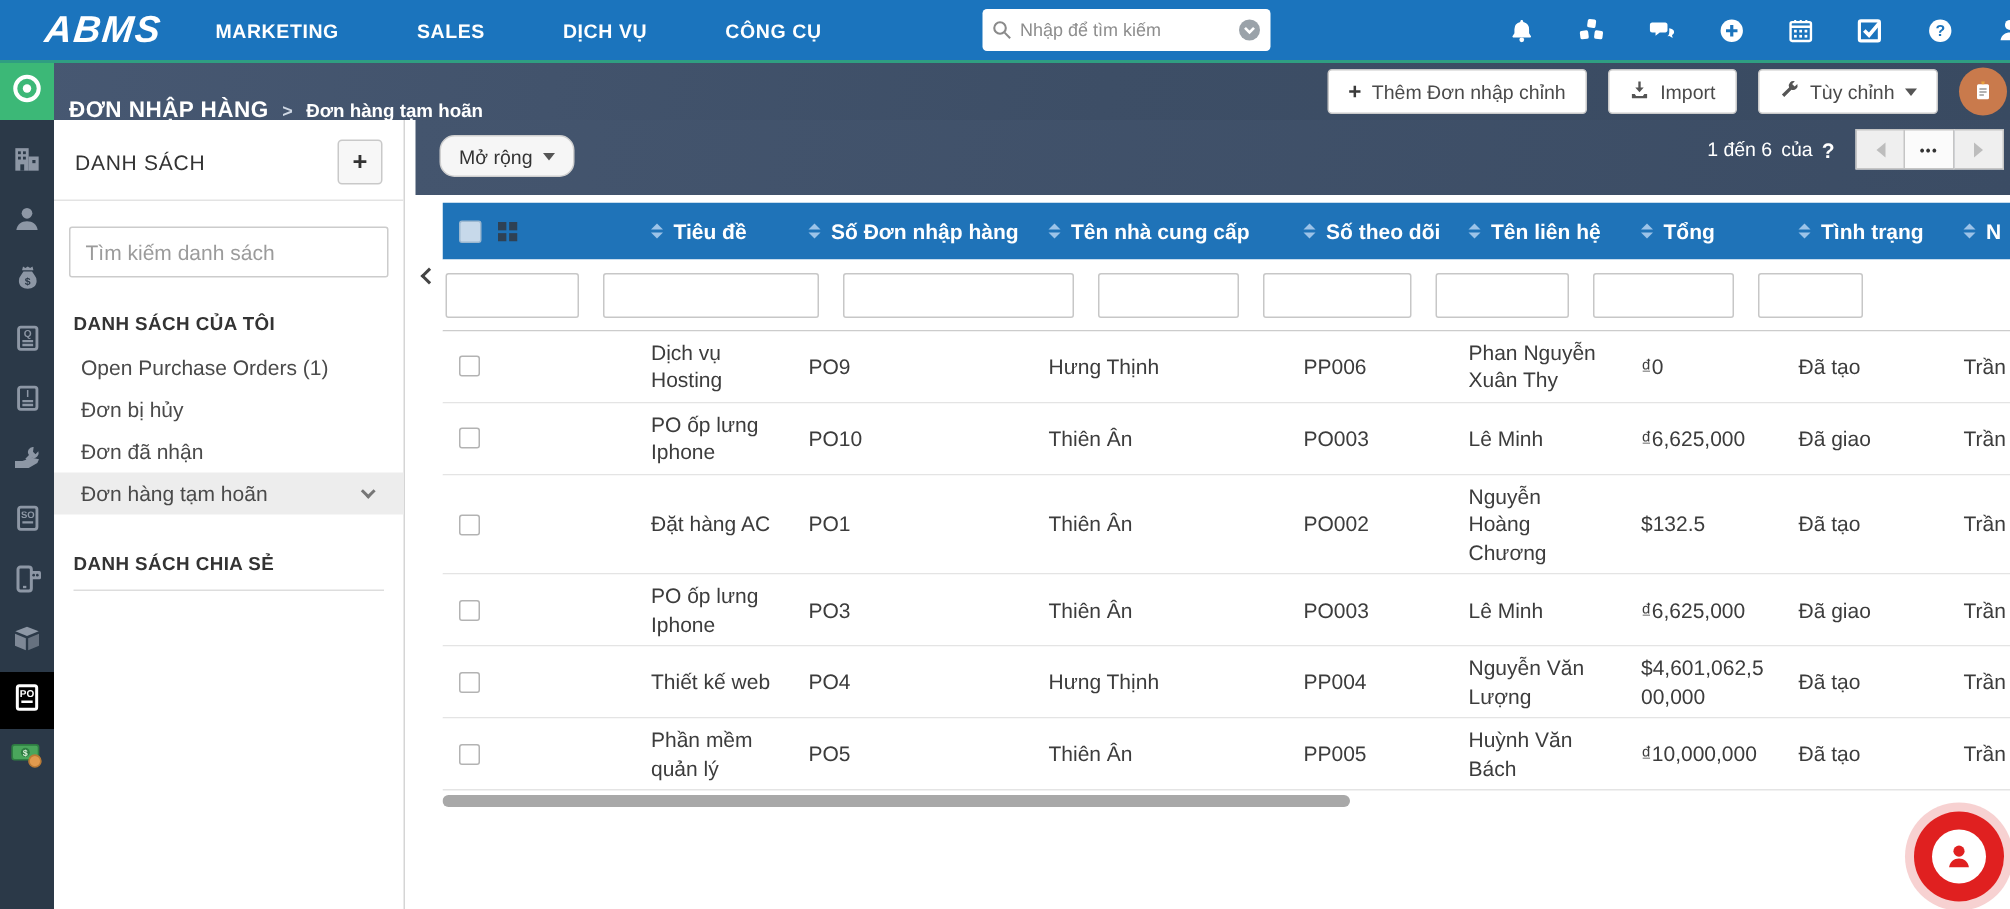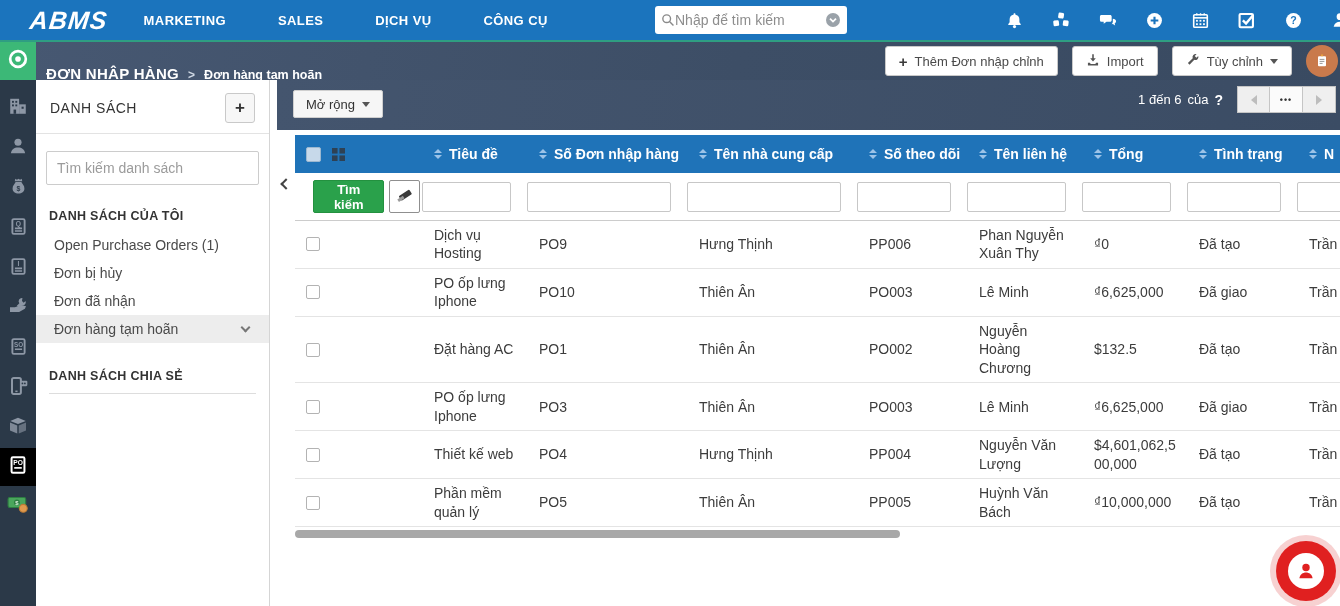--- a/index.html
+++ b/index.html
@@ -6,21 +6,21 @@
   html,body{width:1340px;height:606px;overflow:hidden;}
   body{font-family:"Liberation Sans",sans-serif;background:#fff;color:#3c3c3c;}
   .app{position:relative;width:1340px;height:606px;overflow:hidden;background:#fff;}
 
   
   .topnav{position:absolute;left:0;top:0;width:1340px;height:40px;background:#1b74bd;display:flex;align-items:center;overflow:hidden;}
   .logo{font-size:25px;font-weight:bold;font-style:italic;color:#fff;letter-spacing:1px;transform:skewX(-6deg);margin-left:30px;margin-right:36px;}
   .menu{display:flex;align-items:center;gap:52px;}
   .menu-item{color:#fff;font-size:13px;font-weight:bold;letter-spacing:.4px;cursor:pointer;text-decoration:none;}
   .searchbox{position:absolute;left:655px;top:6px;width:192px;height:28px;background:#fff;border-radius:3px;display:flex;align-items:center;padding:0 6px;}
-  .searchbox input{border:none;outline:none;flex:1;font-size:14px;color:#be185d;min-width:0;font-family:"Liberation Sans",sans-serif;}
+  .searchbox input{border:none;outline:none;flex:1;font-size:12px;color:#be185d;margin-left:5px;min-width:0;font-family:"Liberation Sans",sans-serif;}
   .searchbox input::placeholder{color:#8d8d8d;}
   .nav-icons{position:absolute;right:-9px;top:0;height:40px;display:flex;align-items:center;gap:29px;}
   .nav-ic{display:inline-flex;cursor:pointer;}
 
   
   .pageheader{position:absolute;left:0;top:40px;width:1340px;height:40px;background:linear-gradient(100deg,#475872 0%,#3d4e66 55%,#394a61 100%);border-top:2px solid #2f9e82;display:flex;align-items:center;}
   .module-tile{position:absolute;left:0;top:0;width:36px;height:38px;background:#3cb877;display:flex;align-items:center;justify-content:center;cursor:pointer;}
   .crumbs{margin-left:46px;display:flex;align-items:baseline;gap:9px;color:#fff;margin-top:24px;}
   .ph-title{font-size:15px;font-weight:bold;letter-spacing:.3px;}
   .ph-sep{font-size:12px;font-weight:bold;color:#cfd8e4;}
@@ -50,21 +50,21 @@
   .lp-item .chev-down{display:none;width:7px;height:7px;border-right:2px solid #777;border-bottom:2px solid #777;transform:rotate(45deg);margin-right:6px;margin-top:-3px;}
   .lp-item.selected{background:#ededed;}
   .lp-item.selected .chev-down{display:inline-block;}
   .shared .lp-item{color:#979797;letter-spacing:.4px;}
   .lp-hr{border:none;border-top:1px solid #ddd;margin:10px 13px 0 13px;}
   .the-h{margin-top:58px;font-size:13px;}
 
   
   .main{position:absolute;left:277px;top:80px;right:0;bottom:0;background:#fff;}
   .strip{position:absolute;left:0;top:0;right:0;height:50px;background:linear-gradient(100deg,#44556e 0%,#3b4c64 100%);}
-  .expand-btn{position:absolute;left:16px;top:10px;height:28px;background:#f6f6f6;border:1px solid #cfcfcf;border-radius:2px;font-size:13px;color:#333;padding:0 12px;display:inline-flex;align-items:center;gap:7px;cursor:pointer;font-family:"Liberation Sans",sans-serif;}
+  .expand-btn{position:absolute;left:16px;top:10px;height:28px;background:#f6f6f6;border:1px solid #cfcfcf;border-radius:10px;font-size:13px;color:#333;padding:0 12px;display:inline-flex;align-items:center;gap:7px;cursor:pointer;font-family:"Liberation Sans",sans-serif;}
   .pager{position:absolute;right:4px;top:6px;display:flex;align-items:center;color:#fff;font-size:13px;gap:6px;}
   .pager b{font-size:14px;margin-right:8px;}
   .pg-group{display:flex;}
   .pg-btn{width:33px;height:27px;border:1px solid #c5c5c5;background:#efefef;display:inline-flex;align-items:center;justify-content:center;cursor:pointer;}
   .pg-btn.more{background:#fbfbfb;color:#333;font-size:9px;letter-spacing:1px;font-weight:bold;}
   .pg-btn+.pg-btn{border-left:none;}
   .tri-l{width:0;height:0;border:5px solid transparent;border-right:6px solid #bdbdbd;margin-left:-4px;}
   .tri-r{width:0;height:0;border:5px solid transparent;border-left:6px solid #bdbdbd;margin-right:-4px;}
   .collapse-handle{position:absolute;left:5px;top:100px;width:8px;height:8px;border-left:2px solid #444;border-bottom:2px solid #444;transform:rotate(45deg);cursor:pointer;}
 
@@ -455,31 +455,20 @@
         <div class="th c8">
             <span class="sort">
               <i class="up"></i>
               <i class="dn"></i>
             </span>
             <span>N</span>
           </div>
       </div>
 
       <div class="filter-row">
-        <div class="f-buttons">
-          <button class="search-btn">Tìm kiếm</button>
-          <button class="eraser-btn">
-            <span>
-              <svg width="20" height="20" viewBox="0 0 20 20">
-                  <rect x="4" y="7.5" width="12.5" height="5.5" rx="1" transform="rotate(-33 10 10)" fill="#3a3a3a"></rect>
-                  <rect x="2.6" y="12.4" width="6.6" height="3" transform="rotate(-33 5.9 13.9)" fill="#9a9a9a"></rect>
-                </svg>
-            </span>
-          </button>
-        </div>
         <div class="fcell c1"><input style="width: 89px;"></div>
         <div class="fcell c2"><input style="width: 144px;"></div>
         <div class="fcell c3"><input style="width: 154px;"></div>
         <div class="fcell c4"><input style="width: 94px;"></div>
         <div class="fcell c5"><input style="width: 99px;"></div>
         <div class="fcell c6"><input style="width: 89px;"></div>
         <div class="fcell c7"><input style="width: 94px;"></div>
         <div class="fcell c8"><input style="width: 70px;"></div>
       </div>
 

